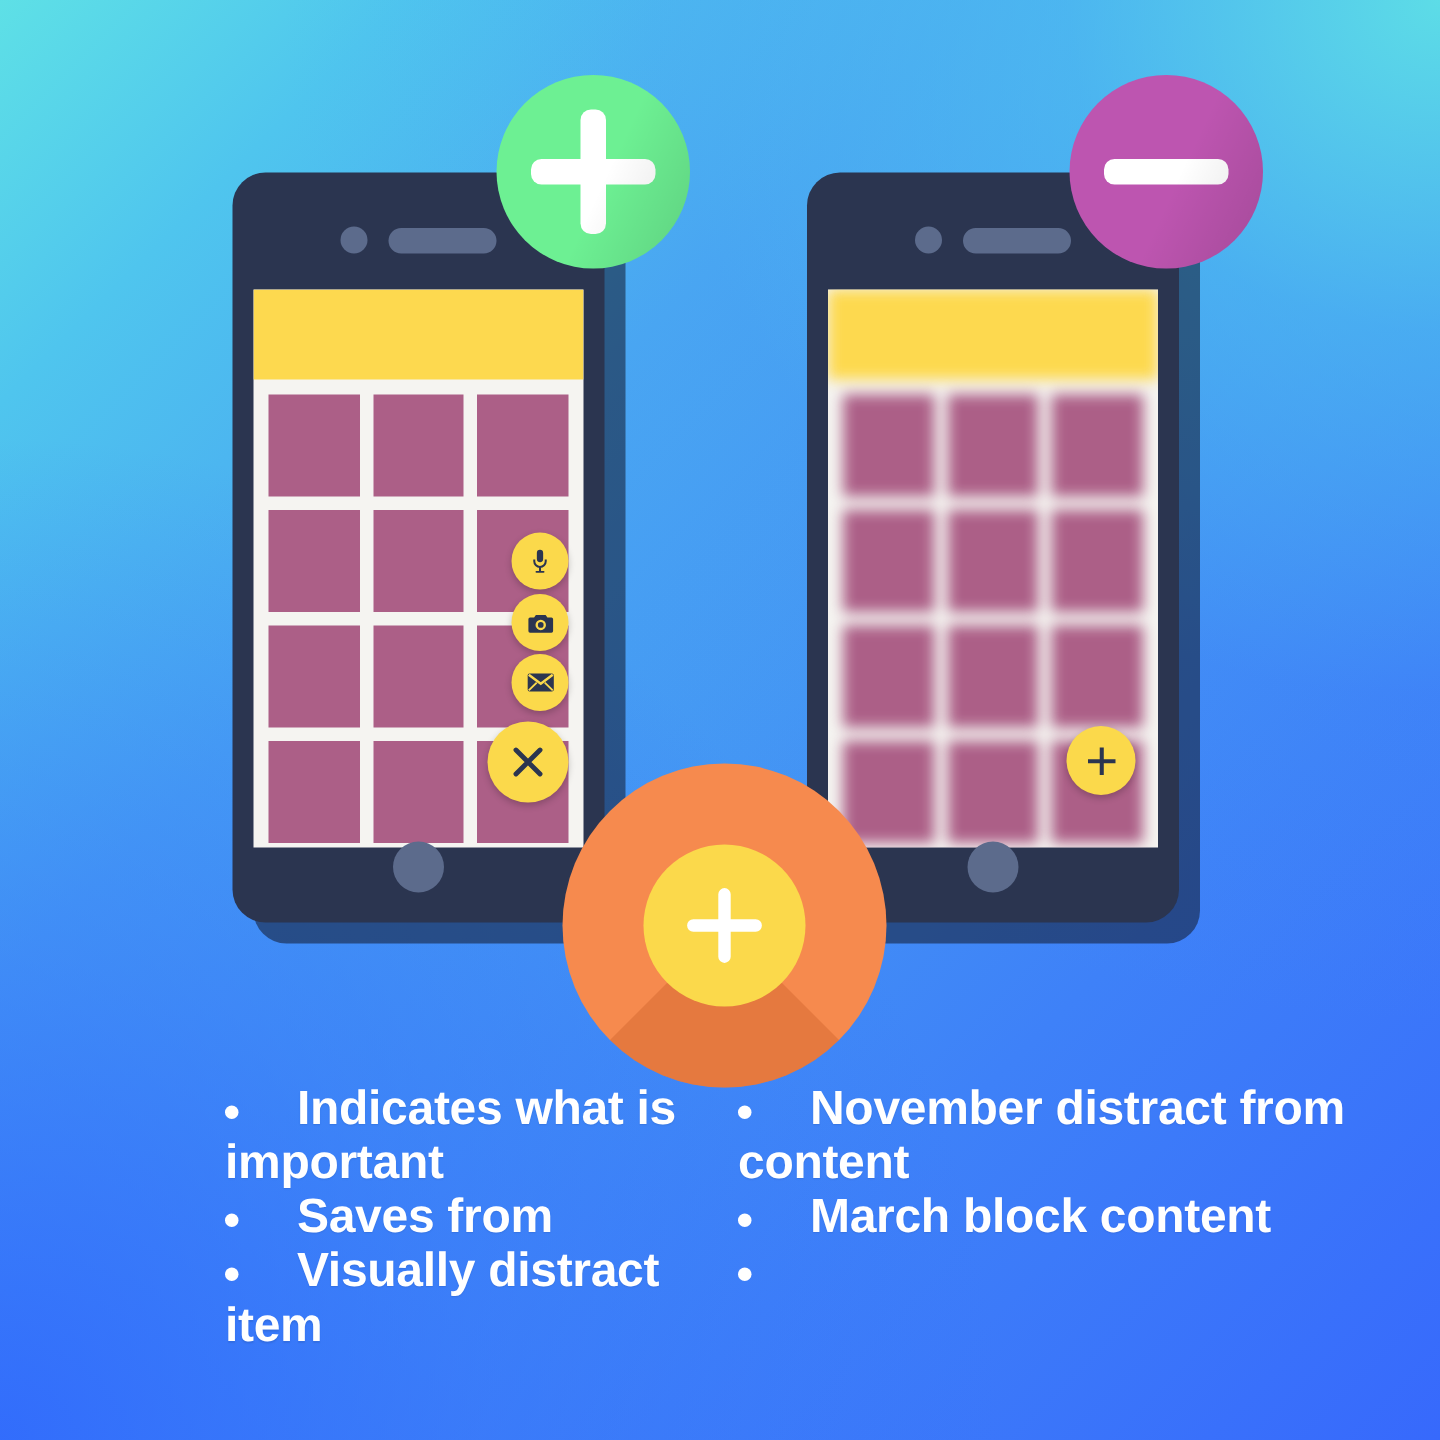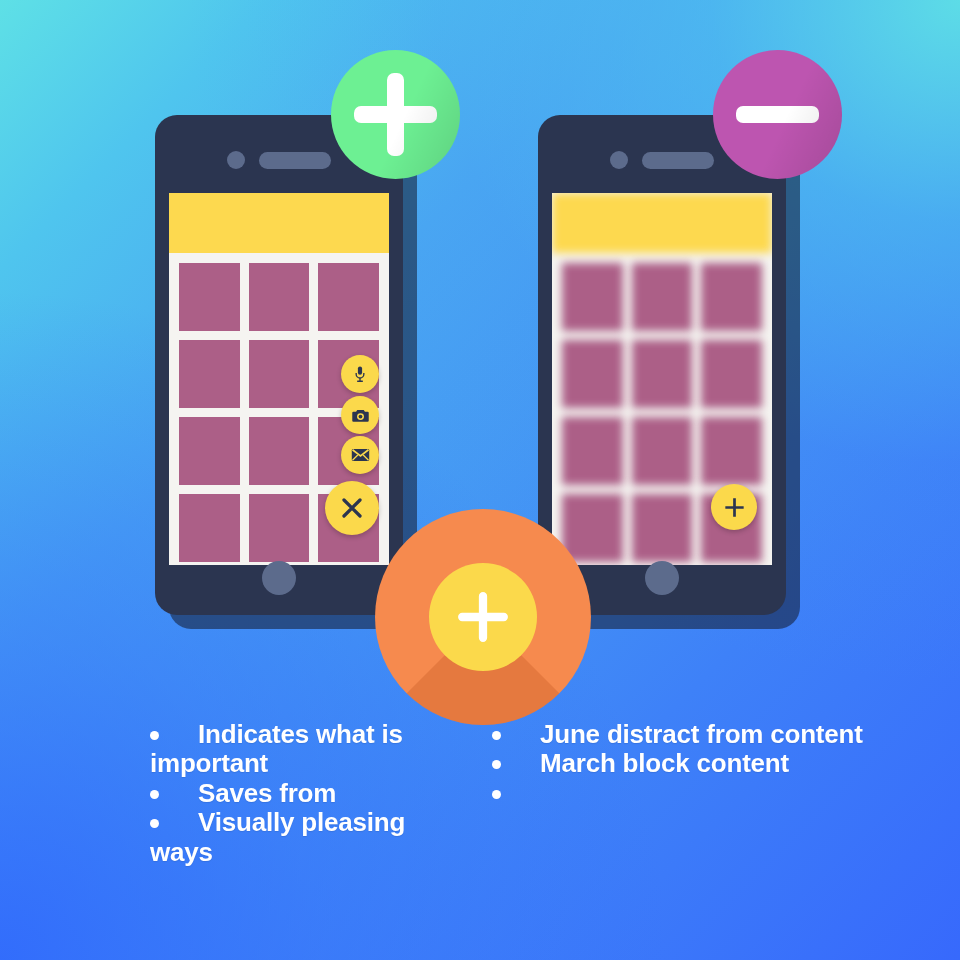--- a/index.html
+++ b/index.html
@@ -193,21 +193,21 @@
     display: flex;
     gap: 0px;
     padding: 0 22px;
   }
   .bullet-col { width: 50%; }
   .bullet-col.left  { padding-left: 128px; padding-right: 6px; }
   .bullet-col.right { padding-left: 12px; padding-right: 6px; }
   .bullet-row {
     display: block;
     color: #ffffff;
-    font-size: 26px;
+    font-size: 32px;
     font-weight: bold;
     line-height: 1.13;
     letter-spacing: -0.2px;
     text-shadow: 0 1px 1px rgba(20,60,130,0.18);
   }
   .bullet-mark {
     display: inline-block;
     width: 48px;
     text-indent: 0;
   }
@@ -343,24 +343,24 @@
         <path d="M12 4.2V19.8M4.2 12H19.8" stroke="#ffffff" stroke-width="3.1" stroke-linecap="round"></path>
       </svg>
     </div>
   </div>
 
   <div id="bullets">
 
     <div class="bullet-col left">
       <span class="bullet-row"><span class="bullet-mark"><span class="bullet-dot"></span></span><span>Indicates what is important</span></span>
       <span class="bullet-row"><span class="bullet-mark"><span class="bullet-dot"></span></span><span>Saves from</span></span>
-      <span class="bullet-row"><span class="bullet-mark"><span class="bullet-dot"></span></span><span>Visually pleasing ways</span></span>
+      <span class="bullet-row"><span class="bullet-mark"><span class="bullet-dot"></span></span><span>Visually distract item</span></span>
     </div>
 
     <div class="bullet-col right">
-      <span class="bullet-row"><span class="bullet-mark"><span class="bullet-dot"></span></span><span>June distract from content</span></span>
+      <span class="bullet-row"><span class="bullet-mark"><span class="bullet-dot"></span></span><span>November distract from content</span></span>
       <span class="bullet-row"><span class="bullet-mark"><span class="bullet-dot"></span></span><span>March block content</span></span>
       <span class="bullet-row"><span class="bullet-mark"><span class="bullet-dot"></span></span></span>
     </div>
 
   </div>
 
 </div>
 
 </body></html>

